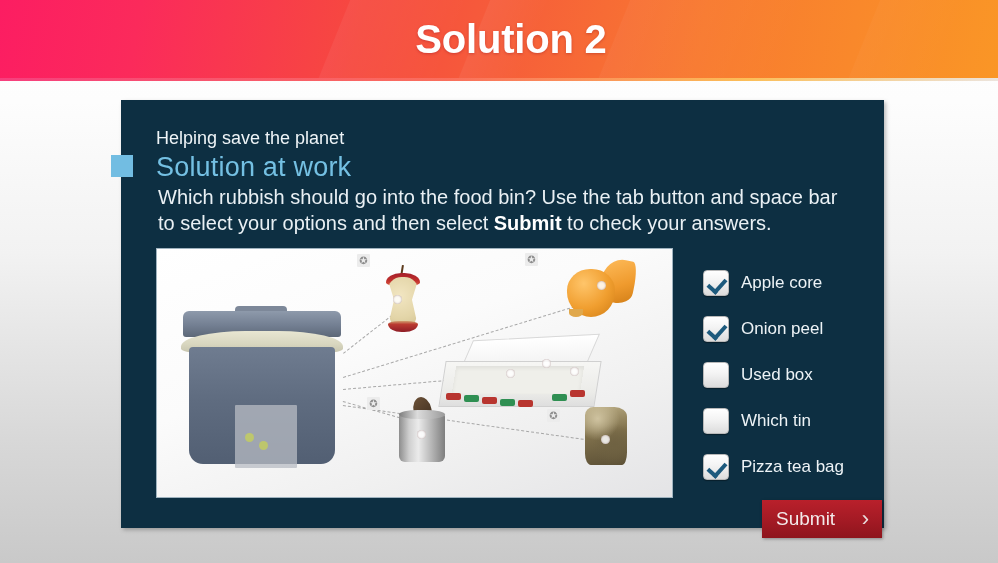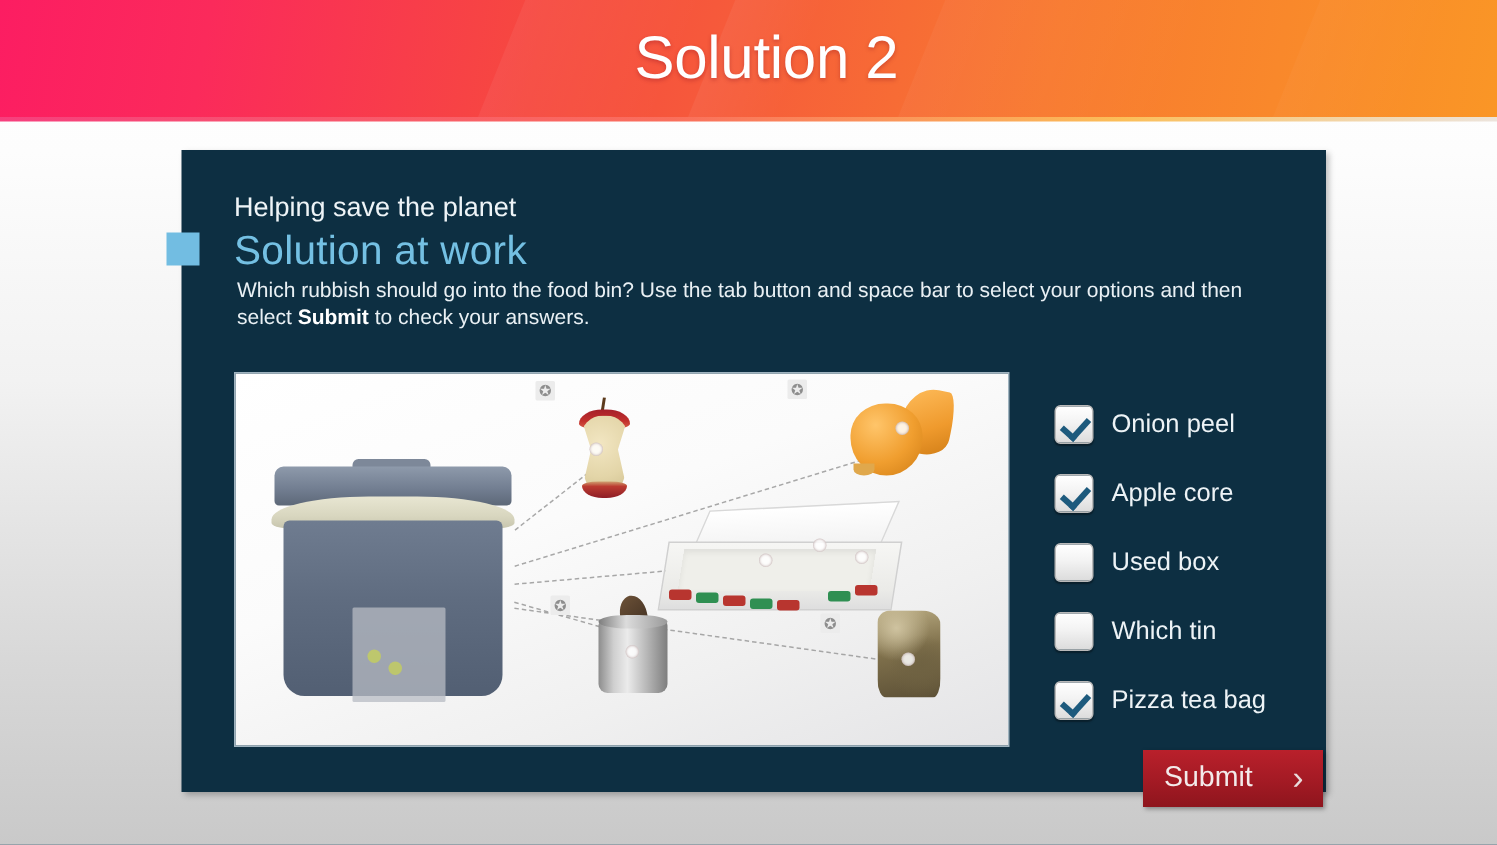--- a/index.html
+++ b/index.html
@@ -33,21 +33,21 @@
   .s1 { left:330px; }
   .s2 { left:470px; width:60px; }
   .s3 { left:610px; width:180px; opacity:.7; }
   .s4 { left:860px; width:90px; opacity:.5; }
 
   #banner-title {
     position:absolute; left:0; top:0;
     width:998px; height:78px;
     display:flex; align-items:center; justify-content:center;
     color:#ffffff;
-    font-size:40px; font-weight:normal;
+    font-size:40px; font-weight:bold;
     letter-spacing:-0.2px;
     text-shadow:0 1px 3px rgba(120,0,30,.30);
     padding-left:24px;
   }
   #banner-rule {
     position:absolute; left:0; top:78px;
     width:998px; height:3px;
     background:linear-gradient(90deg,#f51d67 0%,#f9563f 45%,#fbb33b 75%,#e9e0d8 100%);
     opacity:.85;
   }
@@ -69,21 +69,21 @@
     position:absolute; left:35px; top:28px;
     color:#eef4f7; font-size:18px;
   }
   .heading {
     position:absolute; left:35px; top:52px;
     color:#74c0e3; font-size:27px; letter-spacing:.2px;
   }
   .instructions {
     position:absolute; left:37px; top:84px;
     width:690px;
-    color:#e9f0f4; font-size:14px; line-height:1.32;
+    color:#e9f0f4; font-size:20px; line-height:1.32;
   }
   .instructions b { font-weight:bold; color:#ffffff; }
 
   
   #photo {
     position:absolute; left:35px; top:148px;
     width:517px; height:250px;
     background:linear-gradient(160deg,#ffffff 0%,#fbfbfb 40%,#f0f0f0 72%,#e4e4e6 100%);
     border:1px solid #9fb3bf;
     overflow:hidden;
@@ -363,26 +363,26 @@
         <div id="tea-bag"></div>
         <div class="pin" style="left:16px; top:28px;"></div>
       </div>
 
     </div>
 
     <div id="options">
 
       <div class="option-row">
         <div class="cbox on"></div>
-        <div class="option-label">Onion peel</div>
+        <div class="option-label">Apple core</div>
       </div>
 
       <div class="option-row">
         <div class="cbox on"></div>
-        <div class="option-label">Apple core</div>
+        <div class="option-label">Onion peel</div>
       </div>
 
       <div class="option-row">
         <div class="cbox"></div>
         <div class="option-label">Used box</div>
       </div>
 
       <div class="option-row">
         <div class="cbox"></div>
         <div class="option-label">Which tin</div>

